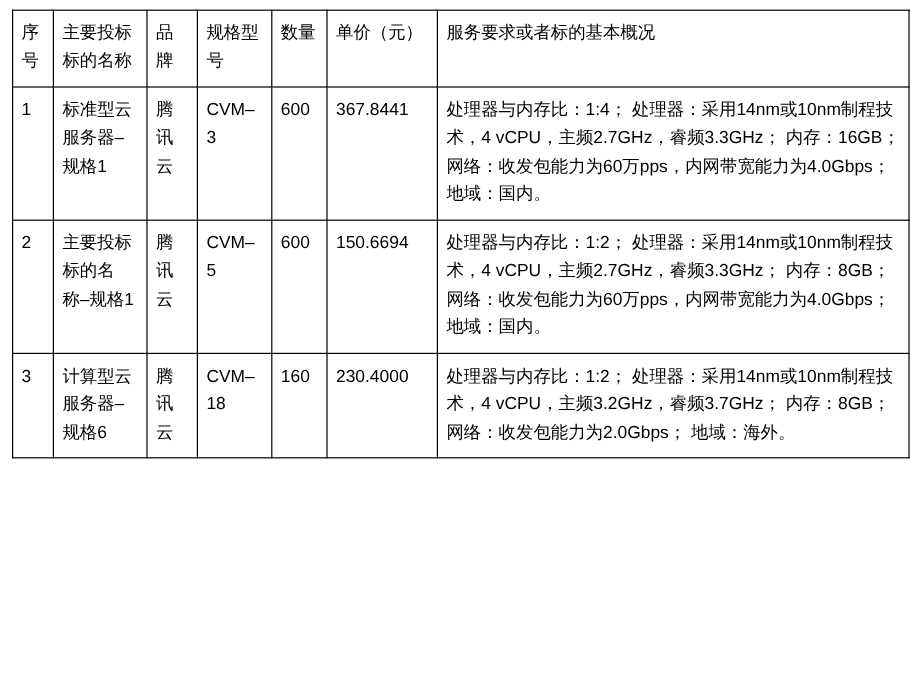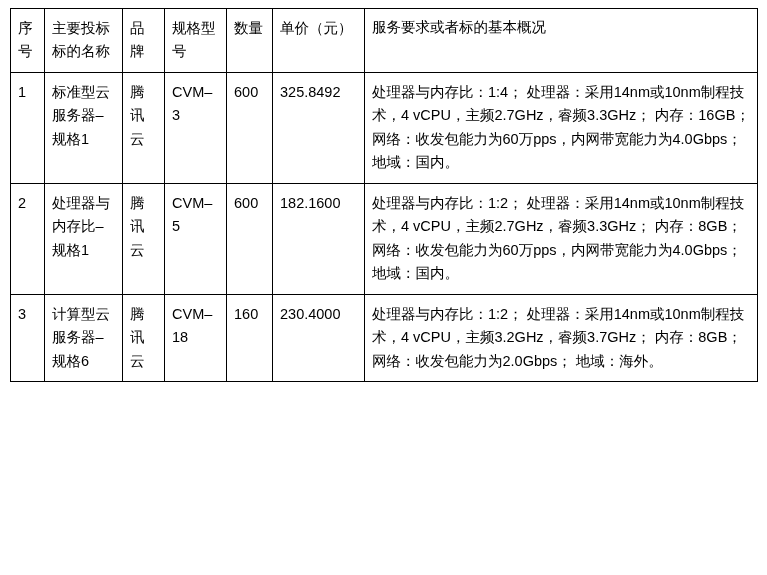--- a/index.html
+++ b/index.html
@@ -61,21 +61,20 @@
     vertical-align: middle;
     font-size: 14.5px;
   }
   .qty, .price {
     text-align: center;
     vertical-align: middle;
     margin-top: 26px;
   }
   .hdr-desc {
     vertical-align: top;
-    font-family: Liberation Mono, monospace;
   }
 </style>
 </head>
 <body>
 
 <div class="page">
   <table class="spec-table">
     <colgroup>
       <col class="c-seq">
       <col class="c-name">
@@ -96,30 +95,30 @@
         <td class="hdr-desc">服务要求或者标的基本概况</td>
       </tr>
     </thead>
     <tbody>
       <tr>
         <td class="seq">1</td>
         <td>标准型云服务器–规格1</td>
         <td>腾讯云</td>
         <td>CVM–3</td>
         <td class="qty">600</td>
-        <td class="price">325.8492</td>
+        <td class="price">367.8441</td>
         <td class="desc">处理器与内存比：1:4； 处理器：采用14nm或10nm制程技术，4 vCPU，主频2.7GHz，睿频3.3GHz； 内存：16GB； 网络：收发包能力为60万pps，内网带宽能力为4.0Gbps； 地域：国内。</td>
       </tr>
       <tr>
         <td class="seq">2</td>
-        <td>处理器与内存比–规格1</td>
+        <td>主要投标标的名称–规格1</td>
         <td>腾讯云</td>
         <td>CVM–5</td>
         <td class="qty">600</td>
-        <td class="price">182.1600</td>
+        <td class="price">150.6694</td>
         <td class="desc">处理器与内存比：1:2； 处理器：采用14nm或10nm制程技术，4 vCPU，主频2.7GHz，睿频3.3GHz； 内存：8GB； 网络：收发包能力为60万pps，内网带宽能力为4.0Gbps； 地域：国内。</td>
       </tr>
       <tr>
         <td class="seq">3</td>
         <td>计算型云服务器–规格6</td>
         <td>腾讯云</td>
         <td>CVM–18</td>
         <td class="qty">160</td>
         <td class="price">230.4000</td>
         <td class="desc">处理器与内存比：1:2； 处理器：采用14nm或10nm制程技术，4 vCPU，主频3.2GHz，睿频3.7GHz； 内存：8GB； 网络：收发包能力为2.0Gbps； 地域：海外。</td>

